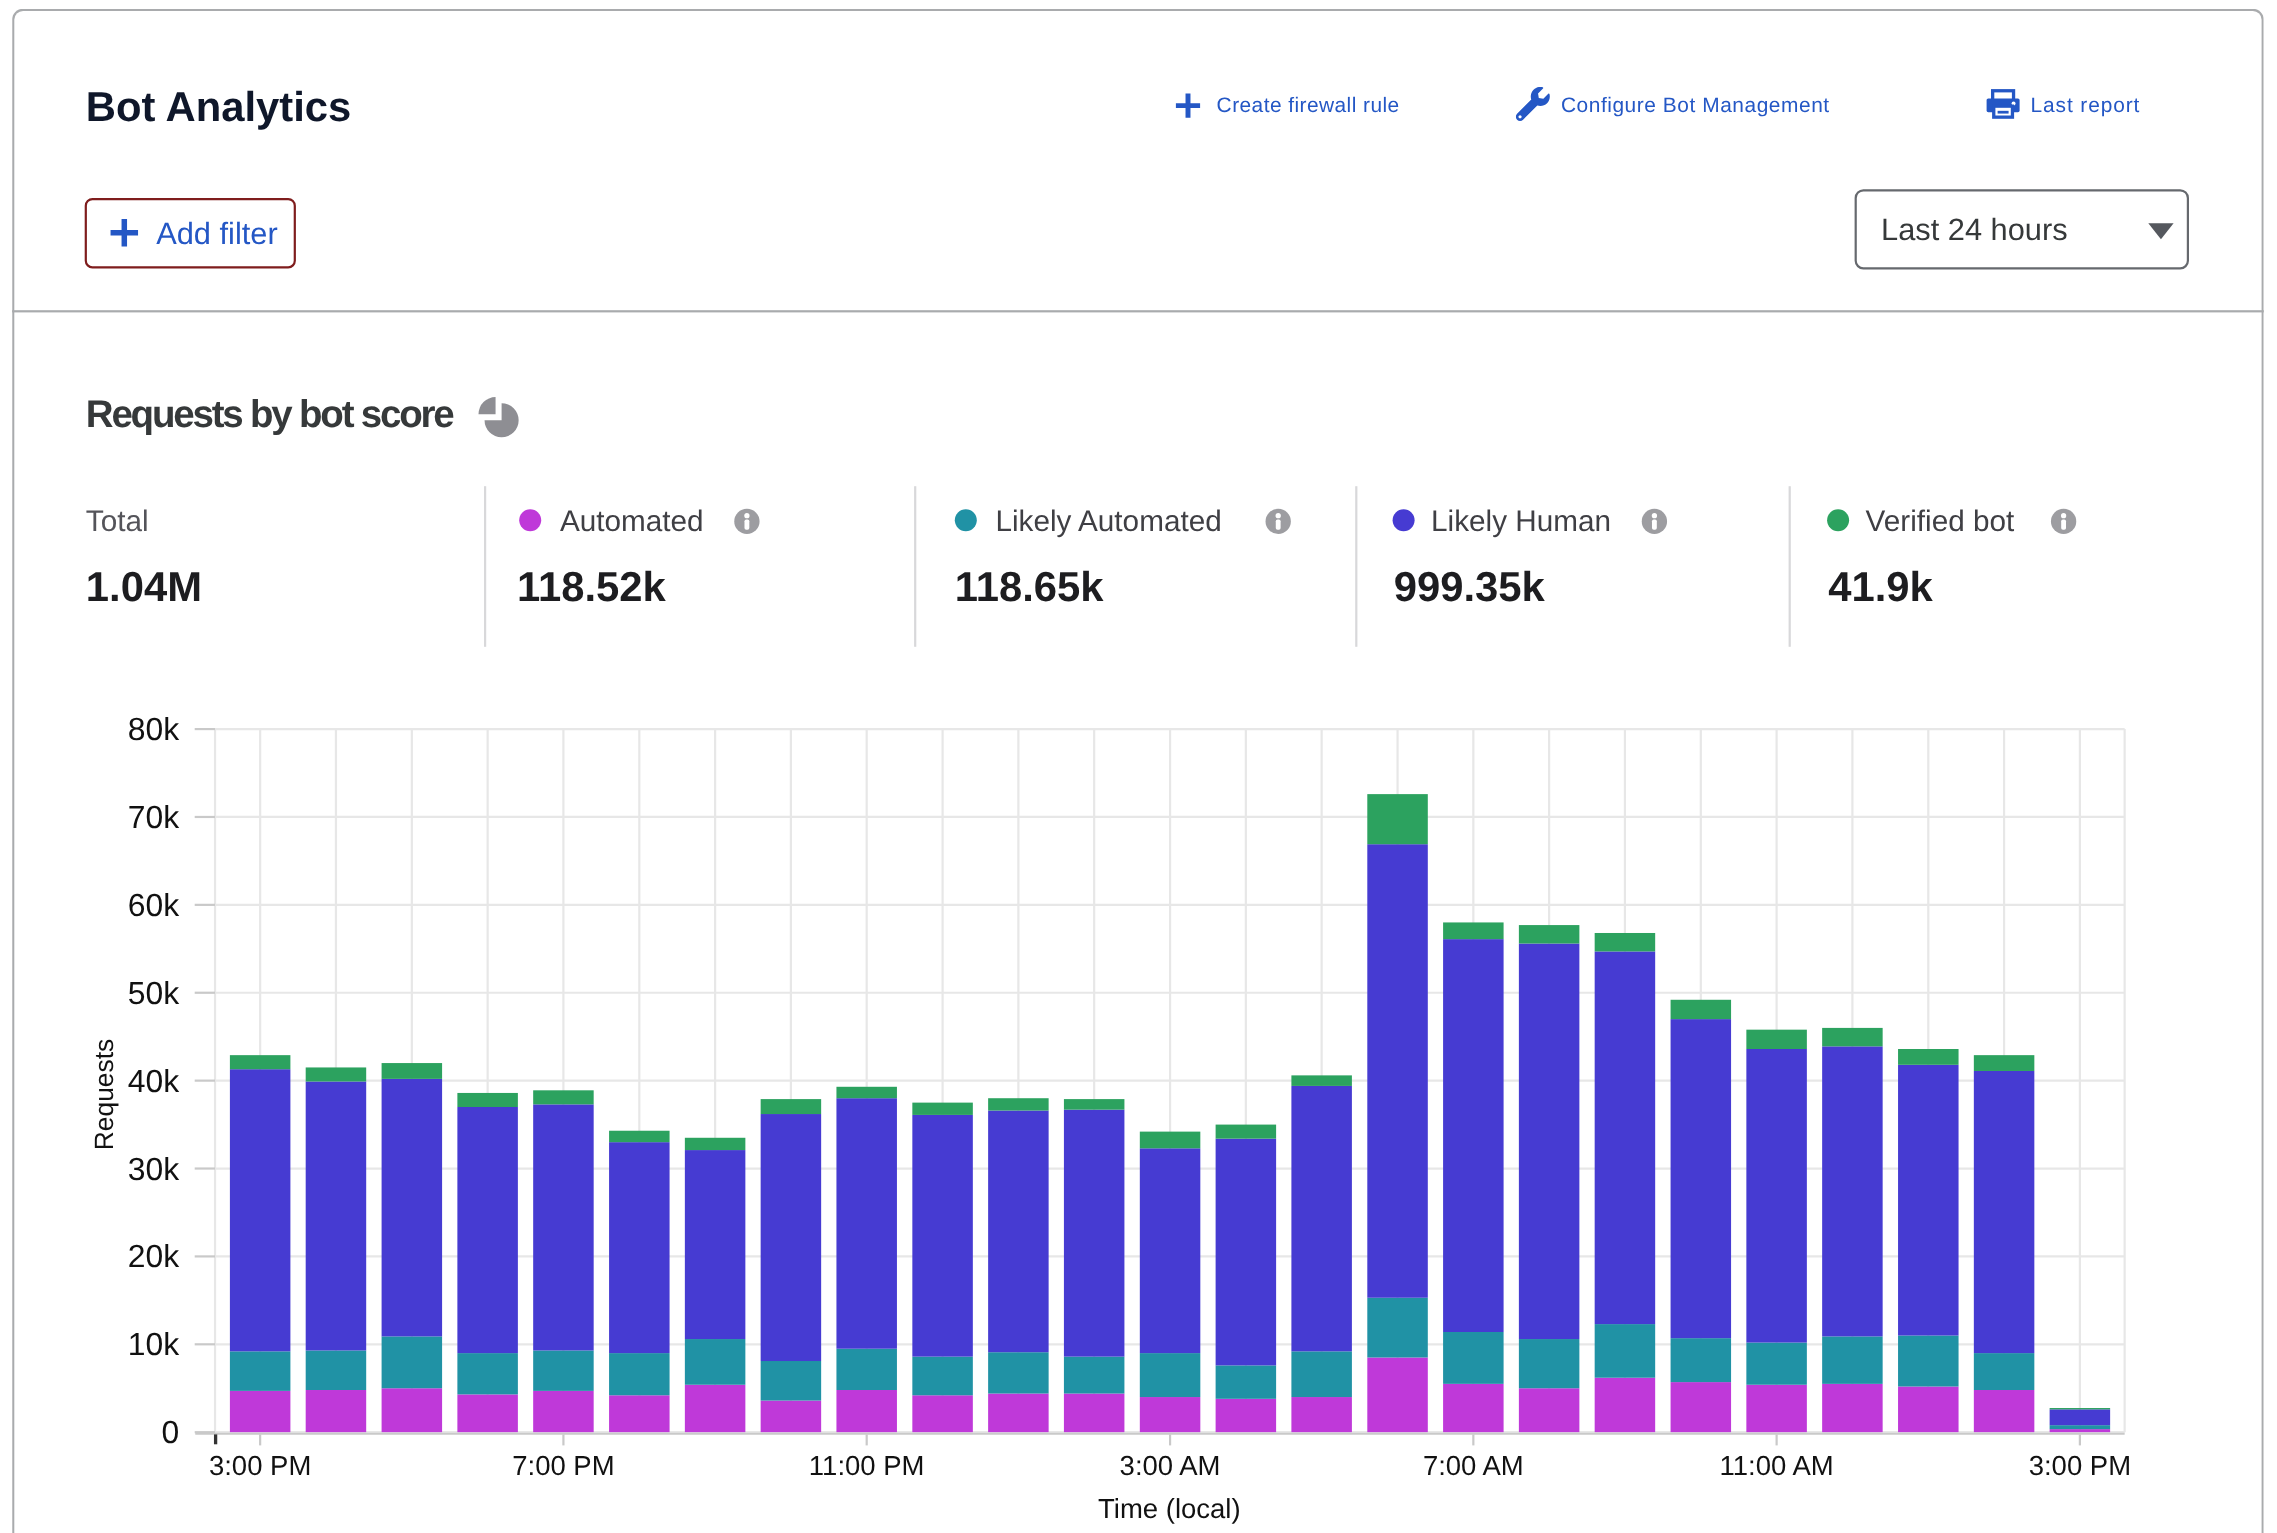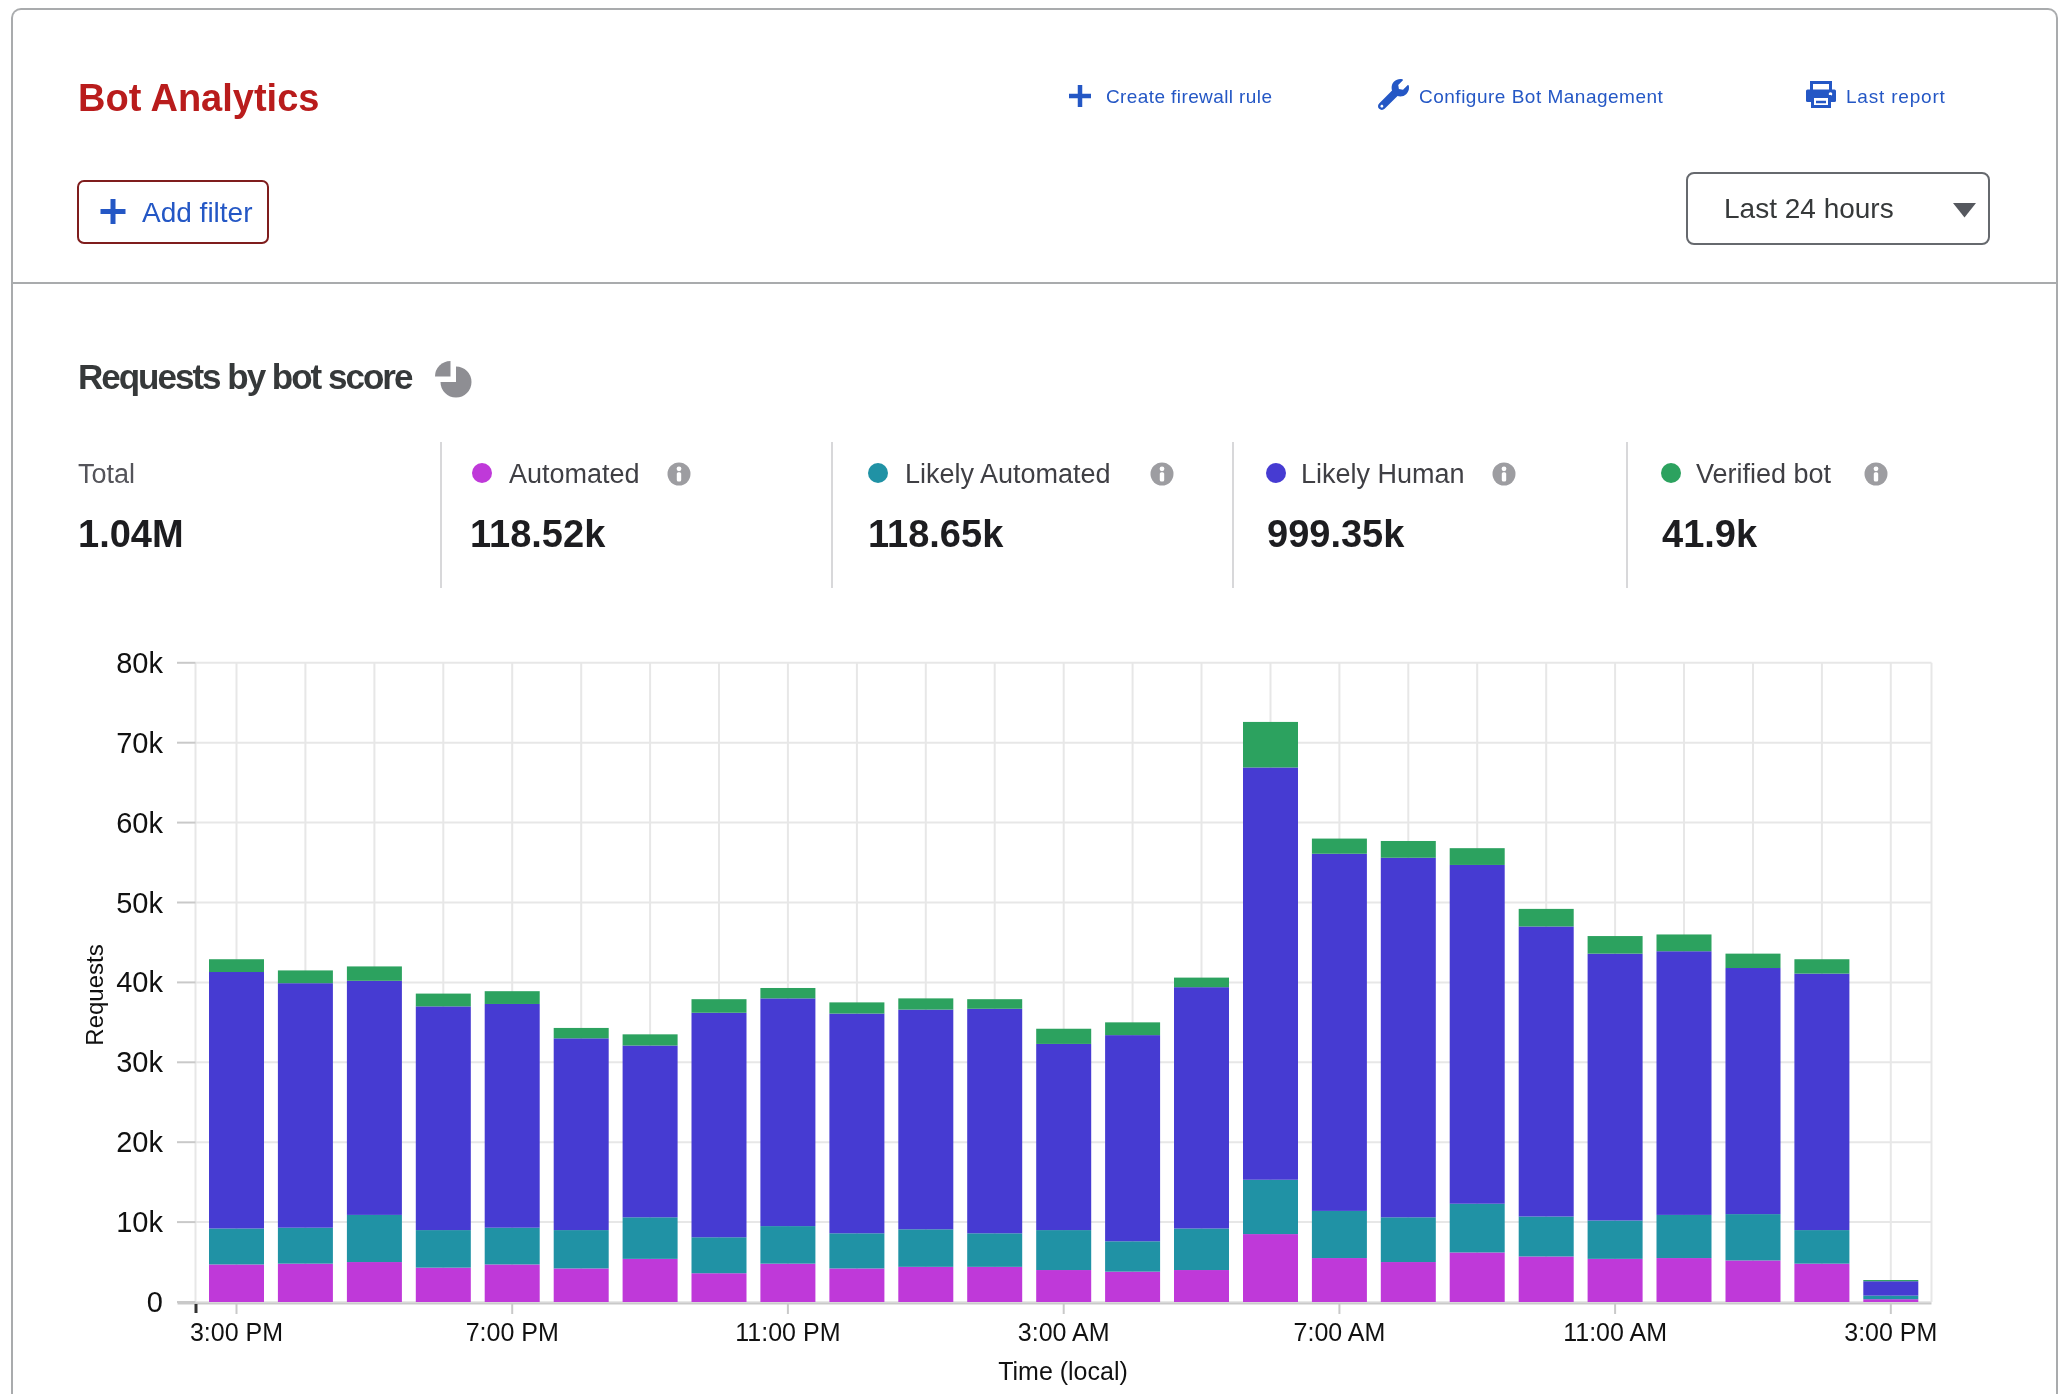--- a/index.html
+++ b/index.html
@@ -1,21 +1,21 @@
 <!DOCTYPE html>
 <html><head><meta charset="utf-8"><title>Bot Analytics</title>
 <style>
 *{margin:0;padding:0;box-sizing:border-box}
 html,body{width:2070px;height:1394px;background:#fff;font-family:"Liberation Sans",sans-serif;position:relative}
 .card{position:absolute;left:11px;top:8px;width:2047px;height:1600px;border:2px solid #a9abad;border-radius:10px 10px 0 0;border-bottom:none}
 .hdiv{position:absolute;left:11px;top:281.5px;width:2047px;height:2.5px;background:#a9abad}
-.title{position:absolute;left:78px;top:78px;font-size:38px;font-weight:700;color:#b91c1c;line-height:40px}
+.title{position:absolute;left:78px;top:78px;font-size:38px;font-weight:700;color:#0f172a;line-height:40px}
 .link{position:absolute;top:82px;font-size:19px;color:#2457c5;line-height:30px}
 .btn{position:absolute;left:77px;top:180px;width:192px;height:64px;border:2px solid #7f1d1d;border-radius:7px;color:#2457c5;font-size:28px}
-.sel{position:absolute;left:1686px;top:172px;width:304px;height:73px;border:2px solid #66696e;border-radius:8px;color:#36393a;font-size:28px;display:flex;align-items:center;padding-left:36px}
+.sel{position:absolute;left:1686px;top:172px;width:304px;height:73px;border:2px solid #66696e;border-radius:8px;color:#36393a;font-size:28px;display:flex;align-items:center;padding-left:22px}
 .h2{position:absolute;left:78px;top:359px;font-size:35px;font-weight:700;color:#36393a;line-height:36px;letter-spacing:-2px}
 .lbl{position:absolute;top:460px;font-size:27px;color:#3f3f44;line-height:28px}
 .val{position:absolute;top:508px;font-size:38px;font-weight:700;color:#1d1d20;line-height:52px}
 .vdiv{position:absolute;top:442px;width:1.5px;height:146px;background:#d8d8da}
 svg.overlay{position:absolute;left:0;top:0}
 </style></head>
 <body>
 <div class="card"></div>
 <div class="hdiv"></div>
 <div class="title">Bot Analytics</div>

